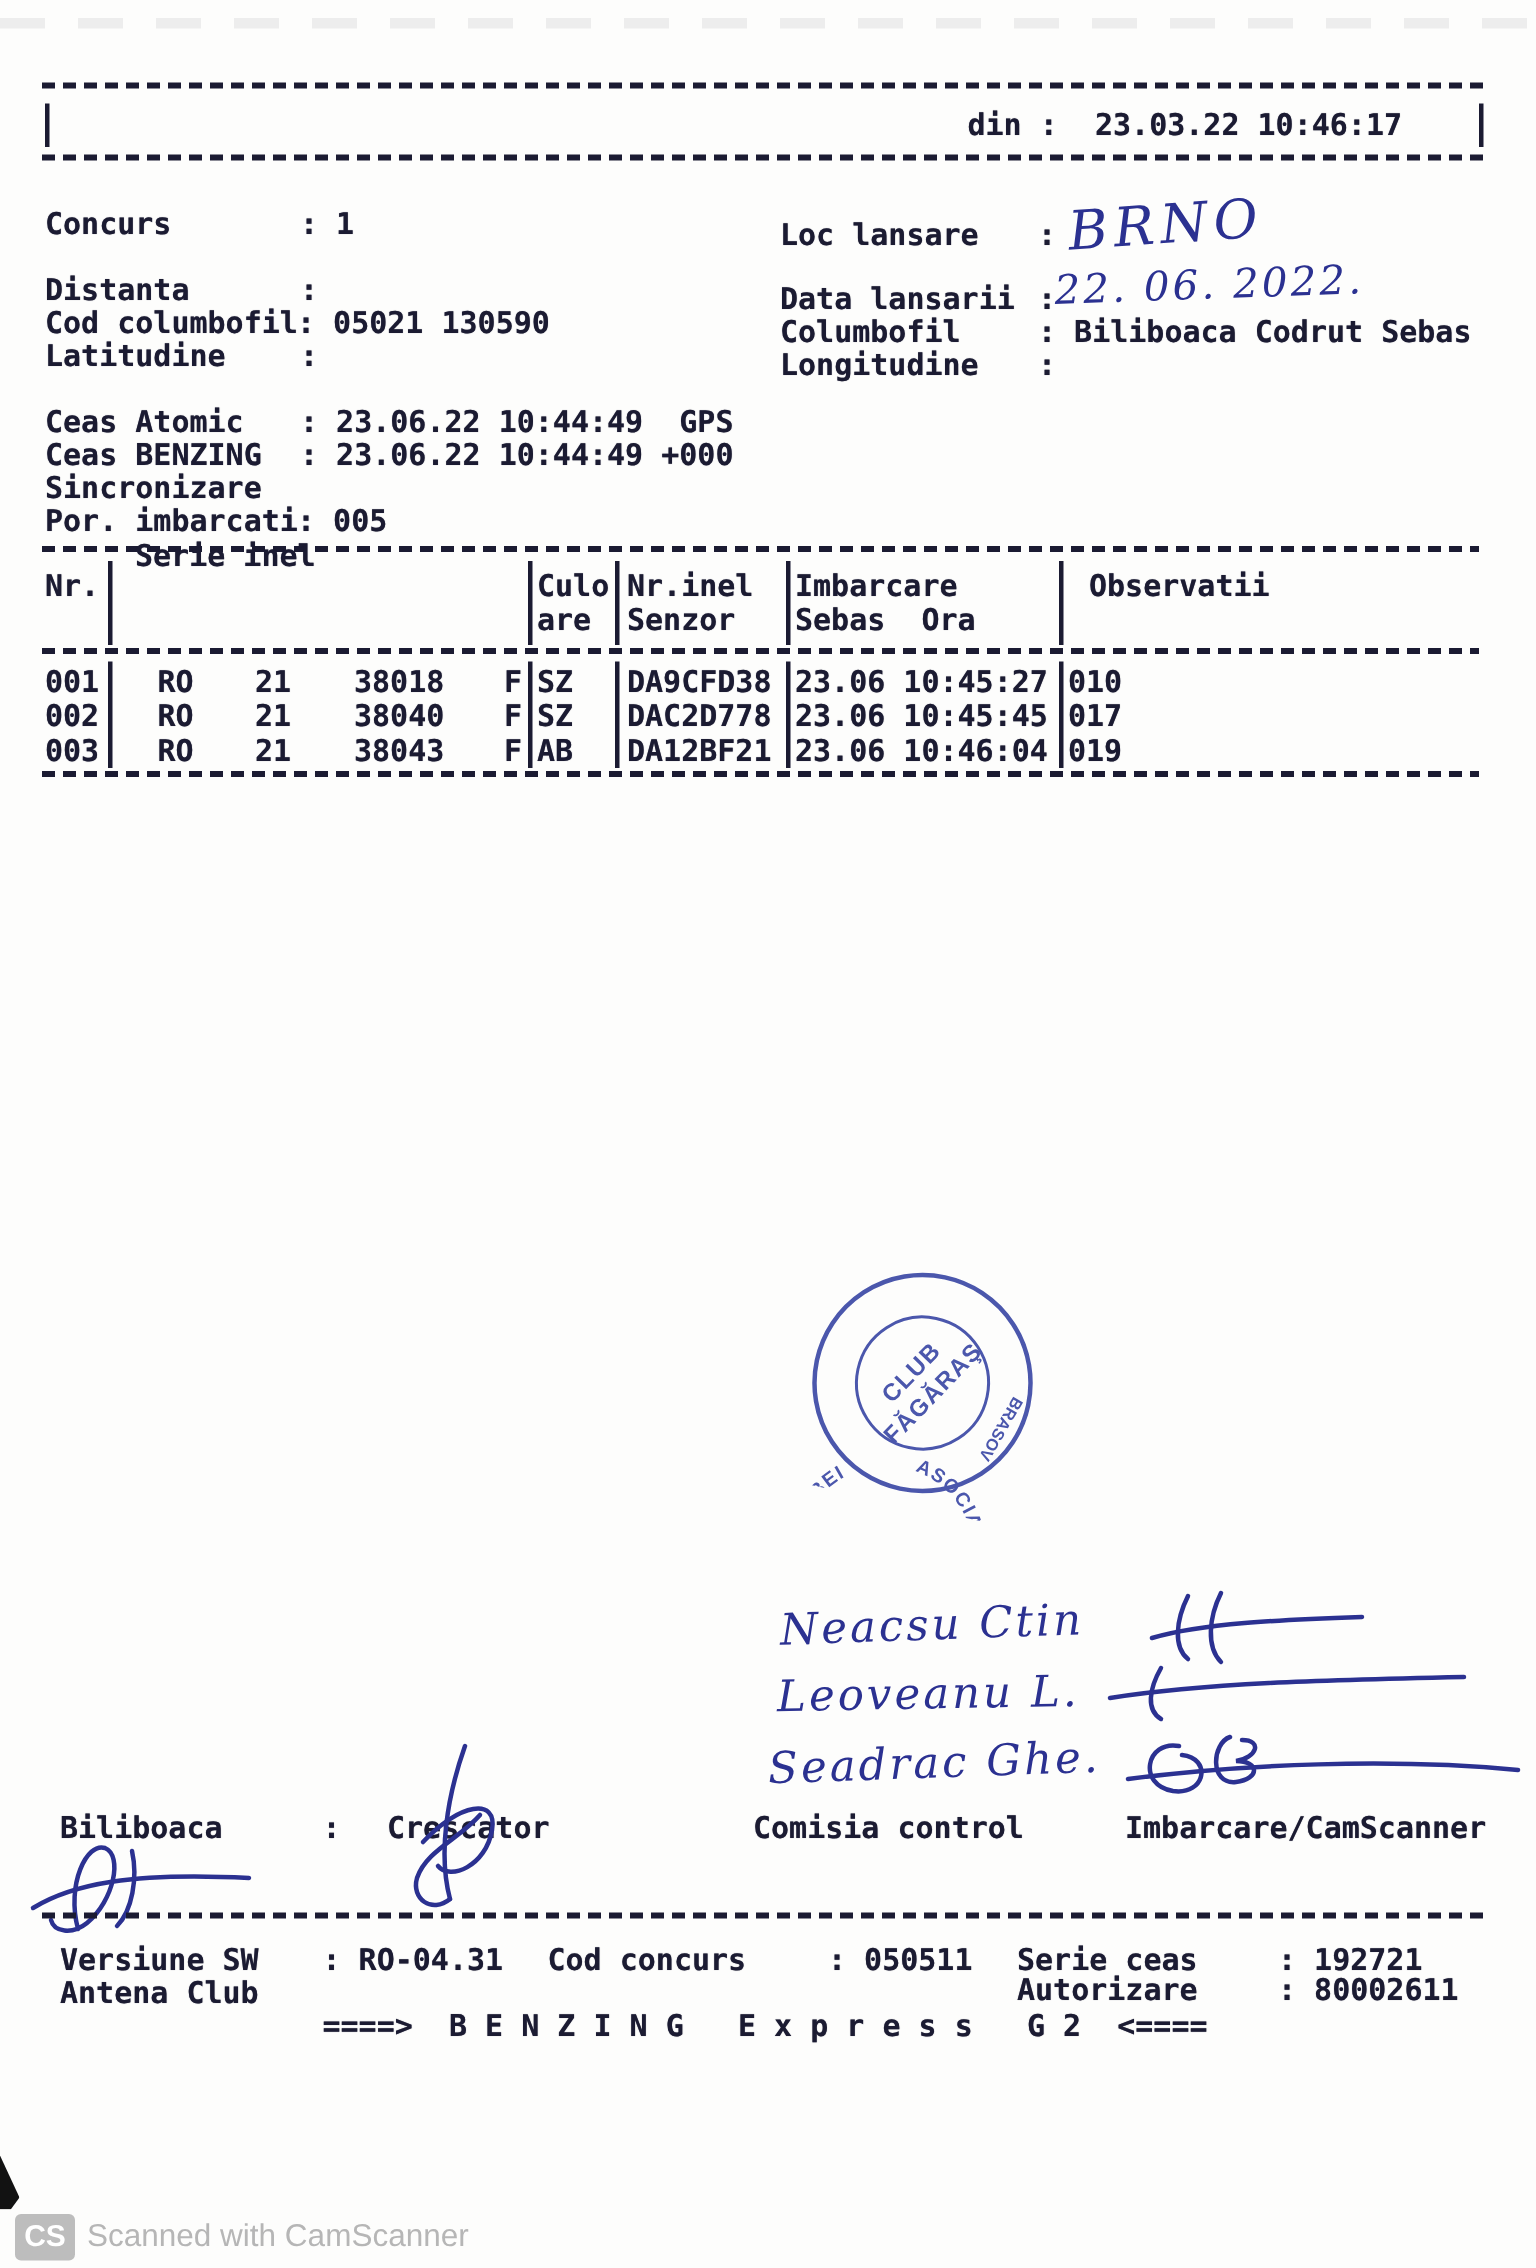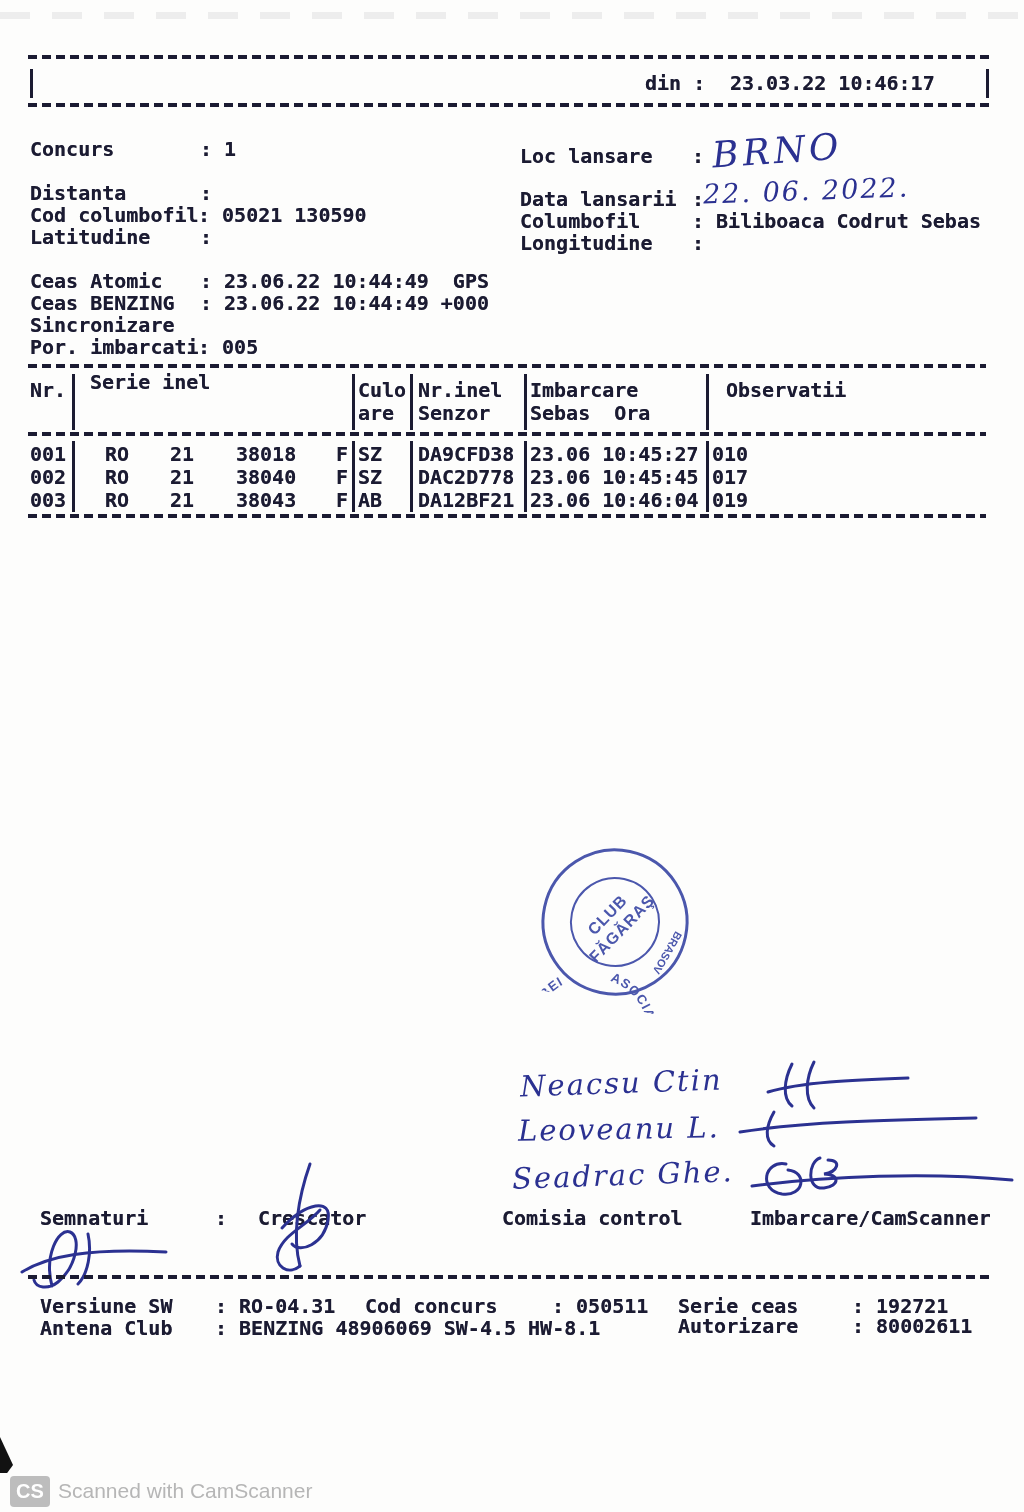--- a/index.html
+++ b/index.html
@@ -94,21 +94,21 @@
   <div class="t" style="left:200px;top:271px">: 23.06.22 10:44:49  GPS</div>
   <div class="t" style="left:30px;top:293px">Ceas BENZING</div>
   <div class="t" style="left:200px;top:293px">: 23.06.22 10:44:49 +000</div>
   <div class="t" style="left:30px;top:315px">Sincronizare</div>
   <div class="t" style="left:30px;top:337px">Por. imbarcati</div>
   <div class="t" style="left:198px;top:337px">: 005</div>
 
   <div class="dash" style="left:28px;top:364px;width:958px"></div>
 
   <div class="t" style="left:30px;top:380px">Nr.</div>
-  <div class="t" style="left:90px;top:372px">Serie inel</div>
+  <div class="t" style="left:90px;top:360px">Serie inel</div>
   <div class="t" style="left:358px;top:380px">Culo</div>
   <div class="t" style="left:358px;top:403px">are</div>
   <div class="t" style="left:418px;top:380px">Nr.inel</div>
   <div class="t" style="left:418px;top:403px">Senzor</div>
   <div class="t" style="left:530px;top:380px">Imbarcare</div>
   <div class="t" style="left:530px;top:403px">Sebas  Ora</div>
   <div class="t" style="left:726px;top:380px">Observatii</div>
 
   <div class="vpipe" style="left:72px;top:374px;height:56px"></div>
   <div class="vpipe" style="left:352px;top:374px;height:56px"></div>
@@ -186,21 +186,21 @@
   <svg class="sig abs" width="250" height="46" style="left:732px;top:1106px">
     <path d="M42,6 C34,20 32,34 42,40"></path>
     <path d="M8,26 C70,16 150,14 244,12"></path>
   </svg>
   <svg class="sig abs" width="270" height="56" style="left:748px;top:1150px">
     <path d="M38,14 C16,10 10,40 34,44 C56,47 60,22 40,20"></path>
     <path d="M72,8 C60,12 58,40 76,38 C92,36 92,24 76,24 C90,22 94,10 80,10"></path>
     <path d="M4,36 C80,26 180,22 264,30"></path>
   </svg>
 
-  <div class="t" style="left:40px;top:1208px">Semnaturi</div>
+  <div class="t" style="left:40px;top:1208px">Biliboaca</div>
   <div class="t" style="left:215px;top:1208px">:</div>
   <div class="t" style="left:258px;top:1208px">Crescator</div>
   <div class="t" style="left:502px;top:1208px">Comisia control</div>
   <div class="t" style="left:750px;top:1208px">Imbarcare/CamScanner</div>
 
   <svg class="sig abs" width="130" height="115" style="left:248px;top:1158px">
     <path d="M62,6 C50,40 44,78 52,108"></path>
     <path d="M52,108 C40,118 26,108 30,94 C36,76 58,68 72,52"></path>
     <path d="M34,70 C58,44 84,40 80,62 C76,86 52,96 44,86"></path>
   </svg>
@@ -212,22 +212,22 @@
 
   <div class="dash" style="left:28px;top:1275px;width:964px"></div>
 
   <div class="t" style="left:40px;top:1296px">Versiune SW</div>
   <div class="t" style="left:215px;top:1296px">: RO-04.31</div>
   <div class="t" style="left:365px;top:1296px">Cod concurs</div>
   <div class="t" style="left:552px;top:1296px">: 050511</div>
   <div class="t" style="left:678px;top:1296px">Serie ceas</div>
   <div class="t" style="left:852px;top:1296px">: 192721</div>
   <div class="t" style="left:40px;top:1318px">Antena Club</div>
-  <div class="t" style="left:215px;top:1318px">: BENZING 48906069 SW-4.5 HW-8.1</div>
   <div class="t" style="left:678px;top:1316px">Autorizare</div>
   <div class="t" style="left:852px;top:1316px">: 80002611</div>
+  <div class="t" style="left:215px;top:1340px">====&gt;  B E N Z I N G   E x p r e s s   G 2  &lt;====</div>
 
   <div class="wedge"></div>
 
   <div class="cs-badge">CS</div>
   <div class="cs-text">Scanned with CamScanner</div>
 
 </div>
 
 </body></html>

